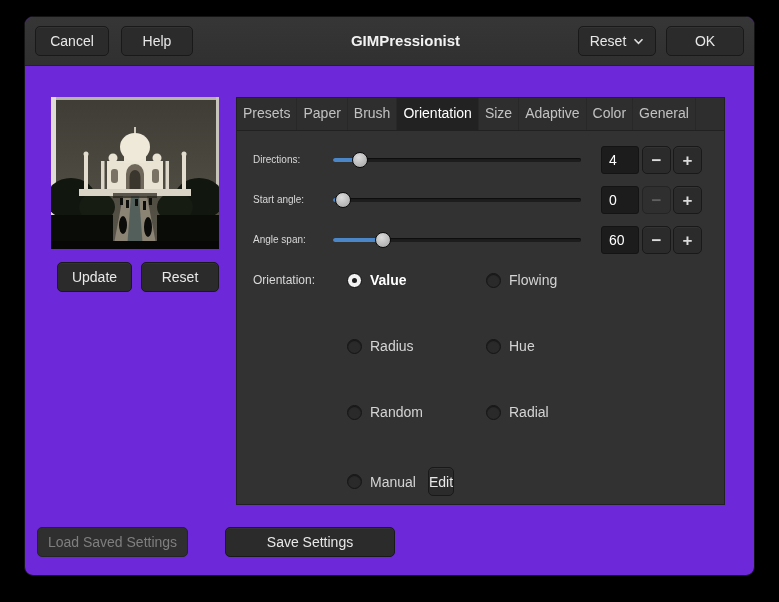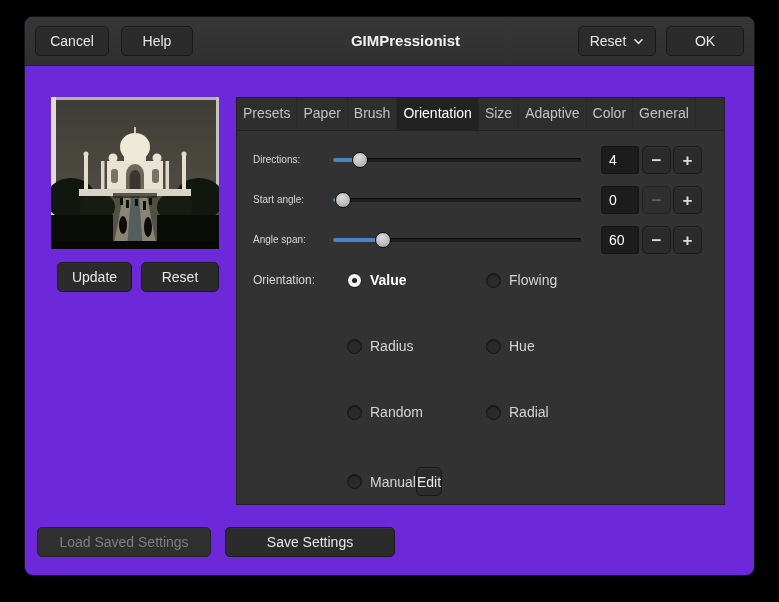--- a/index.html
+++ b/index.html
@@ -104,23 +104,23 @@
     background:#2a2a2a; border:1px solid #151515; flex:0 0 auto;
     box-shadow:inset 0 1px 1px rgba(0,0,0,0.5);
   }
   .radio-item.selected .radio-circle { background:#f2f2f2; border-color:#0e0e0e; box-shadow:none; }
   .radio-item.selected .radio-circle::after {
     content:""; position:absolute; left:4px; top:4px; width:5px; height:5px;
     border-radius:50%; background:#1f1f1f;
   }
   .radio-item.selected .radio-label { font-weight:bold; color:#ffffff; }
   .manual-cell { display:flex; align-items:center; }
-  .btn-edit { width:59px; height:29px; }
-  
-  .btn-load { position:absolute; left:12px;  top:510px; width:174px; }
+  .btn-edit { width:59px; height:29px; margin-left:12px; }
+  
+  .btn-load { position:absolute; left:12px;  top:510px; width:151px; }
   .btn-save { position:absolute; left:200px; top:510px; width:170px; }
 </style>
 </head>
 <body style="--accent: #4a86c8; background: rgb(0, 0, 0);">
 
 <div class="dialog">
 
   <div class="headerbar">
     <button class="btn btn-cancel">Cancel</button>
     <button class="btn btn-help">Help</button>

